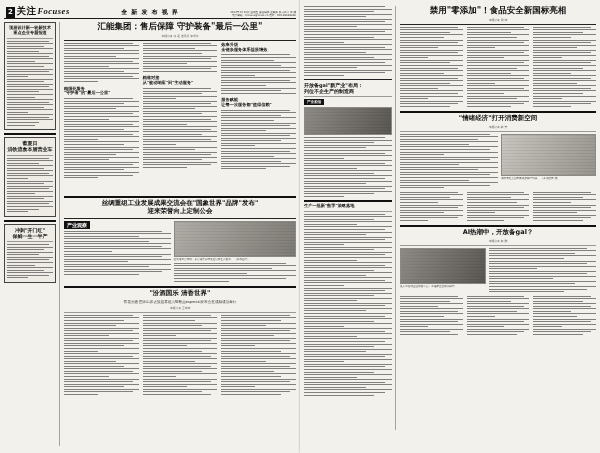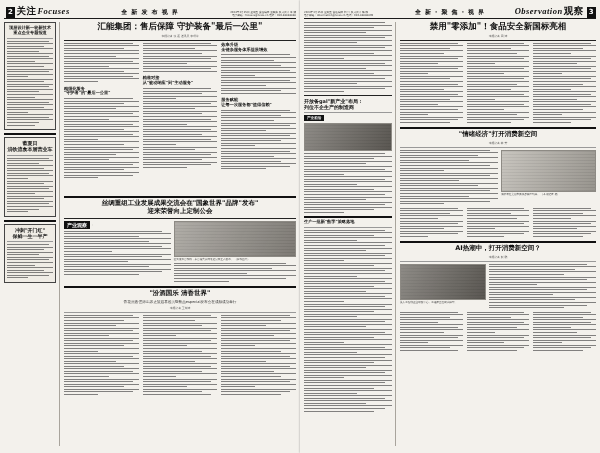--- a/index.html
+++ b/index.html
@@ -556,33 +556,20 @@
 
           </div>
         </div>
       </div>
     </div>
   </div>
 
   <div class="sheet right">
     <div class="inner">
 
-      <div class="masthead">
-        <div class="mh-meta" style="text-align:left;">
-          <div>2024年3月15日  星期五  责任编辑 刘 洋  版式设计 陈 静</div>
-          <div>电子邮箱：observation@news.cn  电话：010-88888899</div>
-        </div>
-        <div class="mh-spacer"></div>
-        <div class="mh-logo">
-          <span class="en">Observation</span>
-          <span class="cn">观察</span>
-          <span class="pagenum">3</span>
-        </div>
-        <div class="mh-center">全 新 · 聚 焦 · 视 界</div>
-      </div>
 
       <div class="flex gap3" style="margin-top:3px;height:424px;">
 
         <div style="width:88px;">
 
           <div class="txt">
             <div class="ln s92"></div>
               <div class="ln"></div>
               <div class="ln s80"></div>
               <div class="ln"></div>
@@ -925,21 +912,21 @@
                     <div class="ln"></div>
                     <div class="ln s92"></div>
                     <div class="ln s80"></div>
                 </div>
               </div>
             </div>
 
             <div class="rule-dbl mt2"></div>
 
             <div class="art mt2">
-              <div class="hl headline-md center">AI热潮中，打开消费新空间？</div>
+              <div class="hl headline-md center">AI热潮中，开放备gal？</div>
               <div class="byline center mt2">本报记者 赵 鹏</div>
               <div class="rule-thin mt2"></div>
               <div class="flex gap3 mt2">
                 <div style="width:44%;">
                   <div class="photo dark" style="height:34px;"></div>
                   <div class="caption">某人工智能企业研发中心，工程师正在调试模型。</div>
                 </div>
                 <div style="flex:1;" class="txt">
                   <div class="ln s92"></div>
                     <div class="ln"></div>

